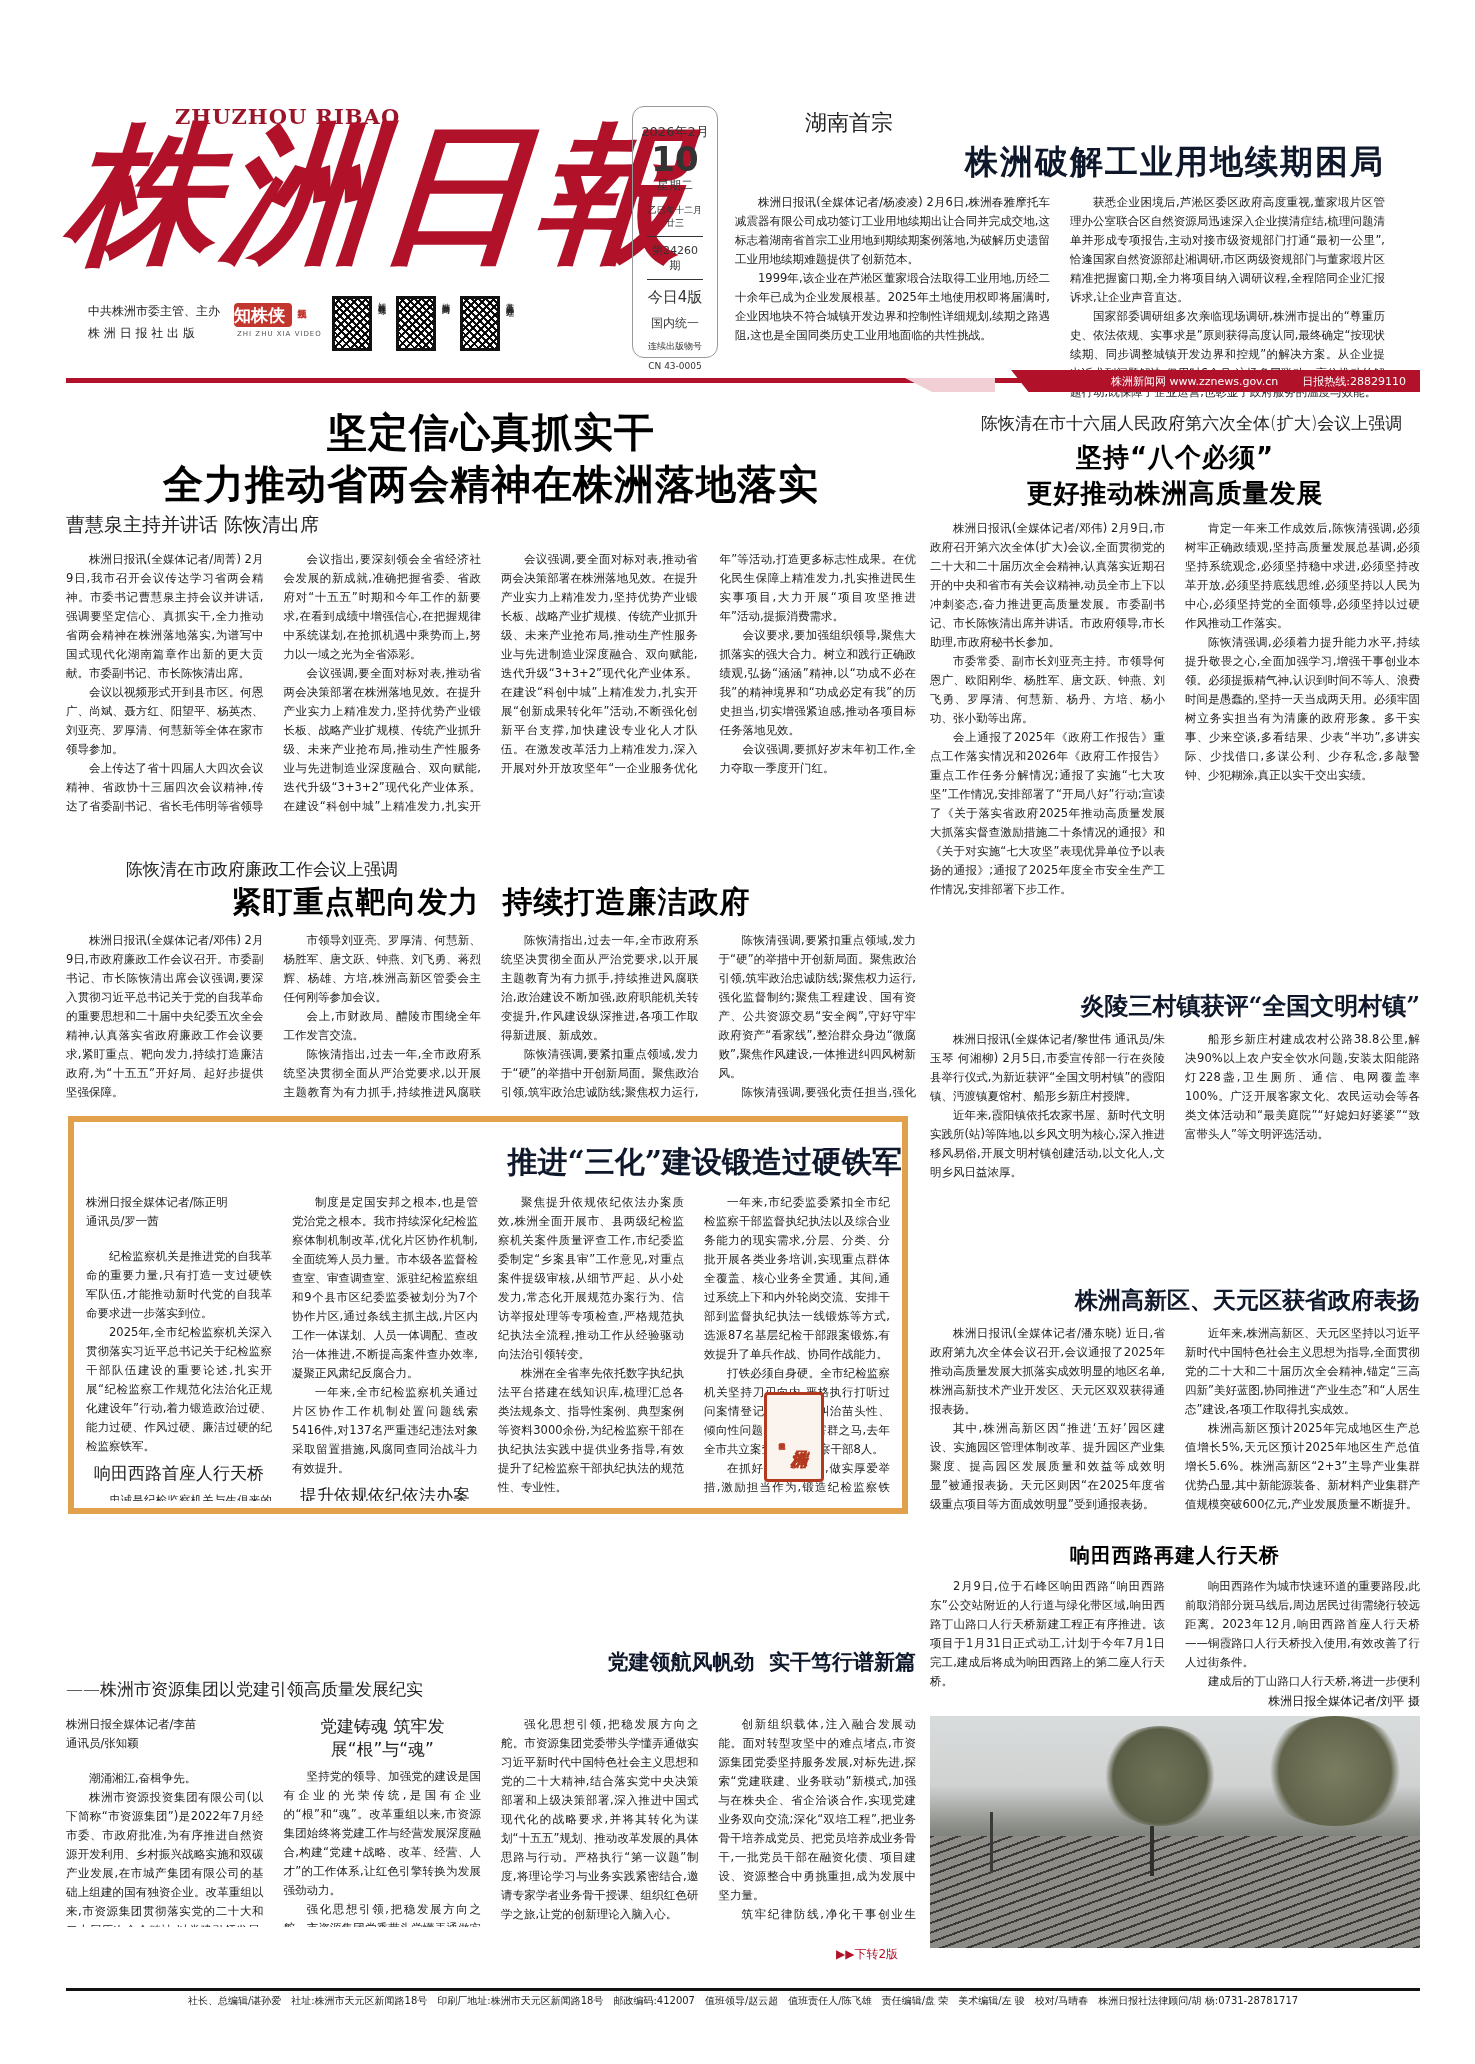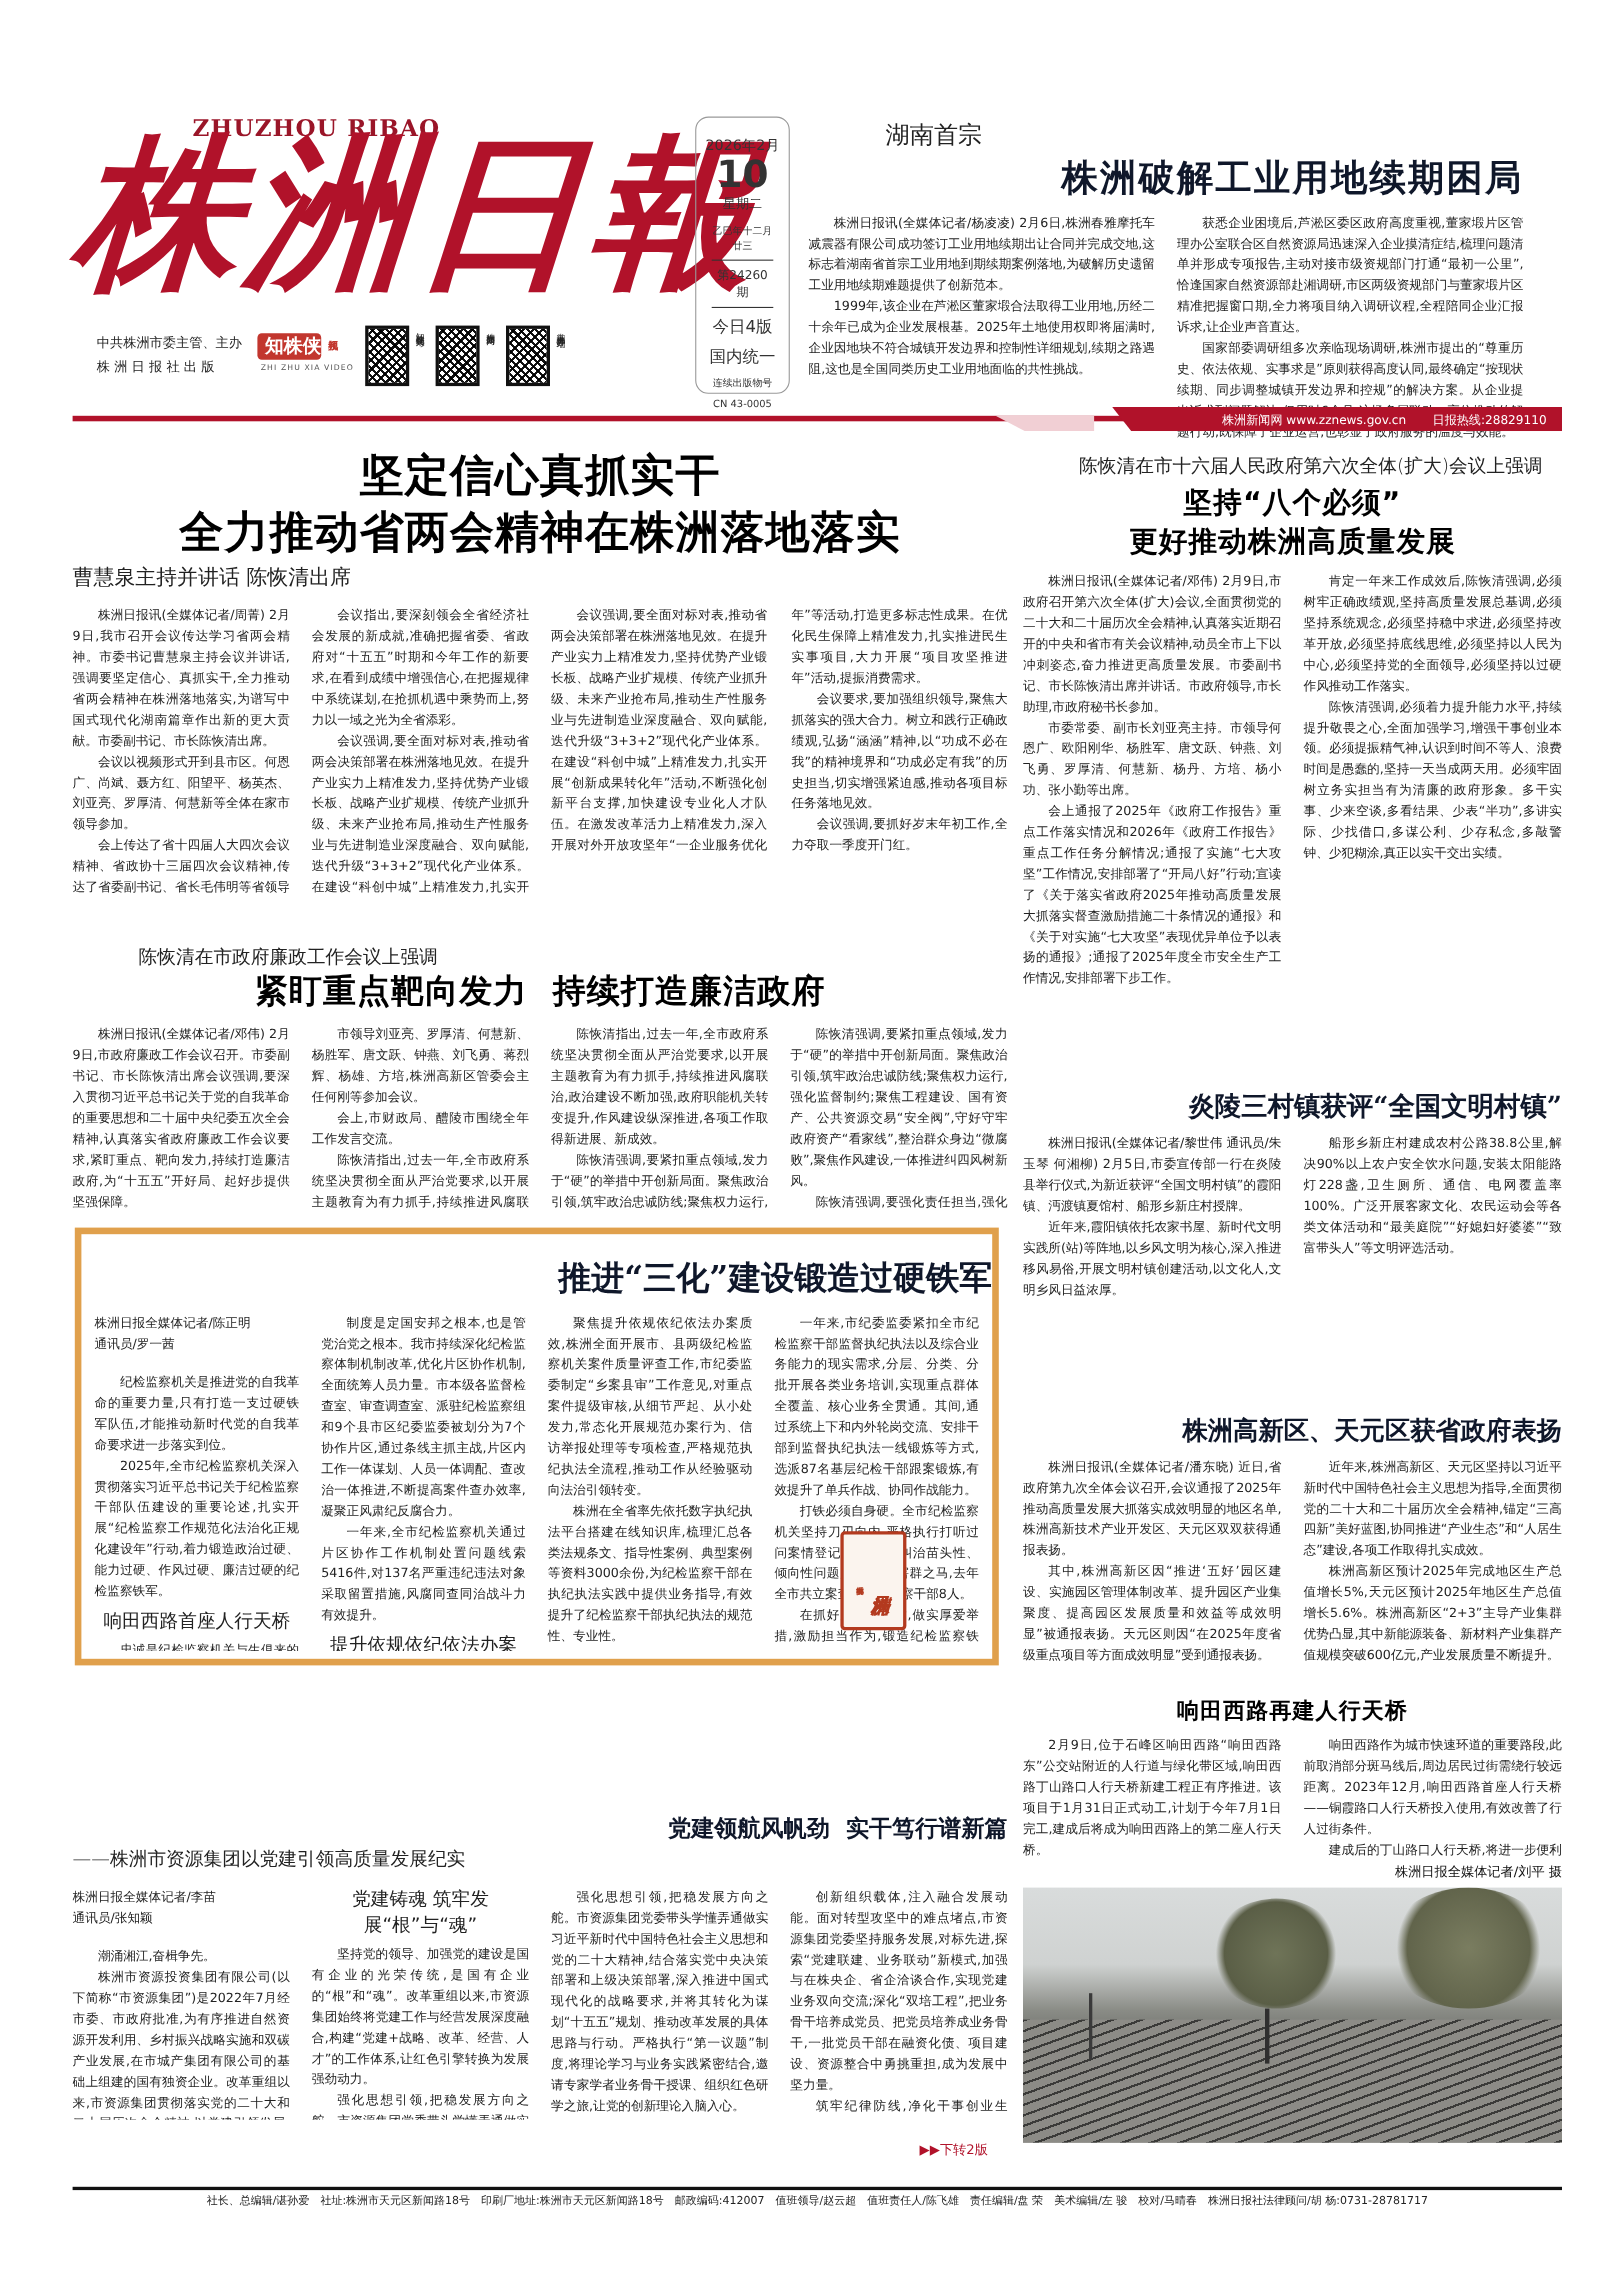--- a/index.html
+++ b/index.html
@@ -11,21 +11,21 @@
   .col p.noi{text-indent:0}
   .cols{display:grid;column-gap:20px}
   .kicker{font-family:"DejaVu Sans",sans-serif;font-weight:300;color:#222;text-align:left}
   .hl-bold{font-family:"DejaVu Sans",sans-serif;font-weight:900;text-align:center;color:#000;letter-spacing:1px}
   .hl-serif{font-family:"DejaVu Serif","Liberation Serif",serif;font-weight:700;text-align:right;color:#0f172a}
   .subhead{font-size:17px;text-align:center;margin:6px 0 6px;color:#222}
   
   .mast-title{left:68px;top:118px;font-family:"DejaVu Serif",serif;font-weight:900;font-size:150px;line-height:150px;color:#b1122a;letter-spacing:6px;font-style:italic;transform:skewX(-4deg)}
   .mast-en{left:175px;top:104px;font-family:"DejaVu Serif",serif;font-weight:700;font-size:21px;color:#9a1528;letter-spacing:1px}
   .mast-pub{left:88px;top:300px;font-size:12px;line-height:22px;color:#222}
-  .logo-box{left:234px;top:303px;width:58px;height:24px;background:#c2362e;color:#fff;border-radius:4px;font-weight:700;font-size:17px;text-align:right;line-height:24px}
+  .logo-box{left:234px;top:303px;width:58px;height:24px;background:#c2362e;color:#fff;border-radius:4px;font-weight:700;font-size:17px;text-align:left;line-height:24px}
   .logo-sub{left:295px;top:302px;font-size:9px;color:#c2362e;writing-mode:vertical-rl;font-weight:700}
   .logo-en{left:237px;top:330px;font-size:7px;color:#555;letter-spacing:1px}
   .qr{width:40px;height:55px;border:3px solid #111;background:
       repeating-linear-gradient(45deg,#111 0 2px,#fff 2px 5px),repeating-linear-gradient(-45deg,#111 0 2px,#fff 2px 6px);background-blend-mode:multiply}
   .qr-label{font-size:8px;writing-mode:vertical-rl;color:#222;letter-spacing:1px}
   .datebox{left:632px;top:106px;width:86px;height:252px;border:1px solid #999;border-radius:12px;text-align:center;color:#333}
   .rule-red{background:#b1122a}
 </style>
 </head>
 <body>
@@ -57,21 +57,21 @@
   </div>
 </div>
 
 <div class="abs datebox">
   <div style="font-size:13px;margin-top:16px">2026年2月</div>
   <div style="font-size:34px;font-weight:700;line-height:36px">10</div>
   <div style="font-size:12px">星期二</div>
   <div style="font-size:9px;margin-top:10px;padding-bottom:6px;border-bottom:1px solid #333;margin-left:14px;margin-right:14px">乙巳年十二月廿三</div>
   <div style="font-size:11px;padding:6px 0;border-bottom:1px solid #333;margin:0 14px">第24260期</div>
   <div style="font-size:15px;margin-top:8px">今日4版</div>
-  <div style="font-size:15px;margin-top:8px">国内统一</div>
+  <div style="font-size:12px;margin-top:8px">国内统一</div>
   <div style="font-size:9px;margin-top:8px">连续出版物号</div>
   <div style="font-size:9px;margin-top:8px">CN 43-0005</div>
 </div>
 
 <div class="abs" style="left:735px;top:108px;width:650px">
   <div class="kicker" style="font-size:22px;margin-left:70px">湖南首宗</div>
   <div class="hl-serif" style="font-size:33px;letter-spacing:2px;margin-top:2px">株洲破解工业用地续期困局</div>
   <div class="col cols" style="grid-template-columns:1fr 1fr;margin-top:8px;font-size:11px">
     <div>
       <p>株洲日报讯(全媒体记者/杨凌凌) 2月6日,株洲春雅摩托车减震器有限公司成功签订工业用地续期出让合同并完成交地,这标志着湖南省首宗工业用地到期续期案例落地,为破解历史遗留工业用地续期难题提供了创新范本。</p>

